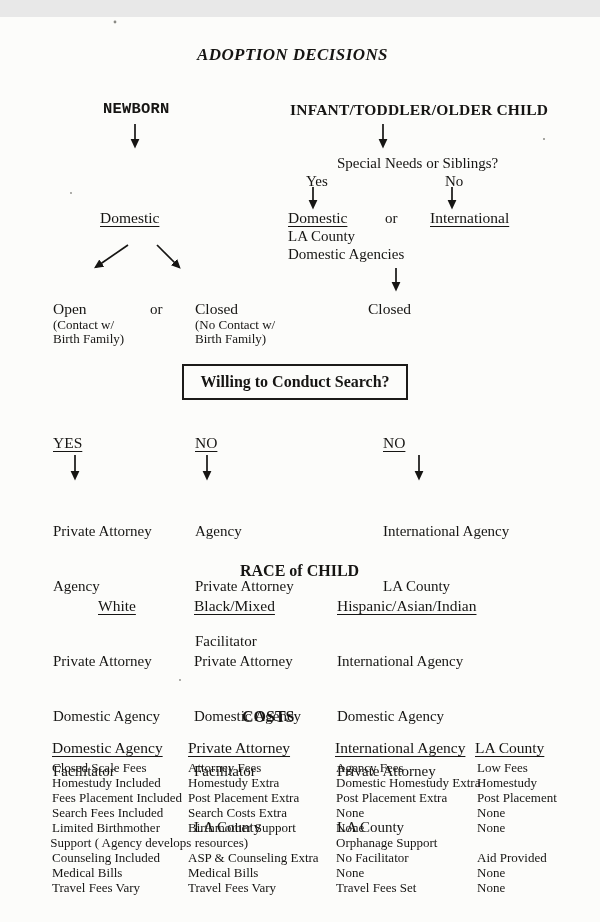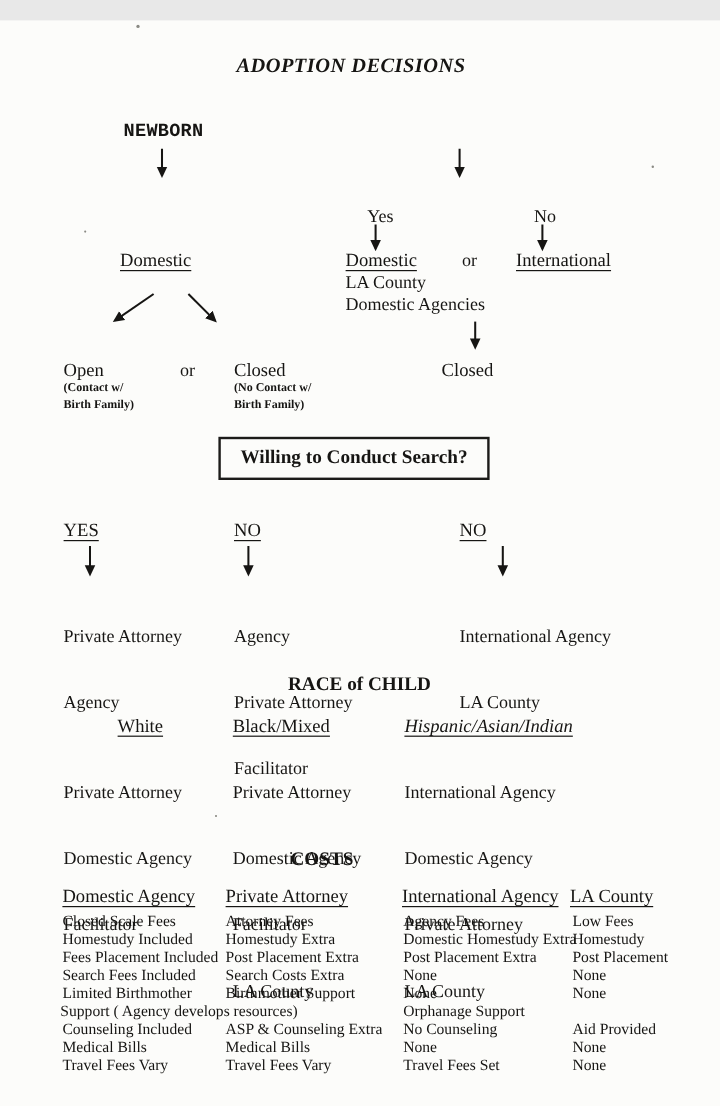--- a/index.html
+++ b/index.html
@@ -11,21 +11,21 @@
     font-family:"Liberation Serif","DejaVu Serif",serif;
     color:#161513;
     overflow:hidden;
   }
   .t{position:absolute;white-space:pre;line-height:1.15;}
   .title{font-size:17px;font-weight:bold;font-style:italic;letter-spacing:.4px;}
   .bighd{font-size:15.5px;font-weight:bold;letter-spacing:.2px;}
   .lbl{font-size:15.5px;}
   .body15{font-size:15px;}
   .und{text-decoration:underline;text-underline-offset:3px;}
-  .note{font-size:10px;font-weight:bold;}
+  .note{font-size:13px;}
   .sechd{font-size:16px;font-weight:bold;}
   .colhd{font-size:15.5px;text-decoration:underline;text-underline-offset:3px;}
   .list div{font-size:15px;line-height:18.5px;white-space:pre;}
   .racelist div{font-size:15px;line-height:18.5px;white-space:pre;}
   .searchbox{
     position:absolute;left:182px;top:347px;width:222px;height:32px;
     border:2px solid #1c1b19;background:transparent;
     display:flex;align-items:center;justify-content:center;
   }
   .searchbox span{font-size:16px;font-weight:bold;white-space:pre;}
@@ -66,21 +66,23 @@
       <circle cx="115" cy="5" r="1.4"></circle>
       <circle cx="544" cy="122" r="1.0"></circle>
       <circle cx="71" cy="176" r="0.9"></circle>
       <circle cx="180" cy="663" r="0.9"></circle>
     </g>
   </svg>
 
   <div class="t title" style="left:197px;top:28px;">ADOPTION DECISIONS</div>
 
   <div class="t bighd" style="left:103px;top:84px;font-family:Liberation Mono, monospace;">NEWBORN</div>
-
+  <div class="t bighd" style="left:290px;top:84px;">INFANT/TODDLER/OLDER CHILD</div>
+
+  <div class="t body15" style="left:337px;top:138px;">Special Needs or Siblings?</div>
   <div class="t body15" style="left:306px;top:156px;">Yes</div>
   <div class="t body15" style="left:445px;top:156px;">No</div>
 
   <div class="t lbl und" style="left:100px;top:192px;">Domestic</div>
   <div class="t lbl und" style="left:288px;top:192px;">Domestic</div>
   <div class="t body15" style="left:385px;top:193px;">or</div>
   <div class="t lbl und" style="left:430px;top:192px;">International</div>
   <div class="t body15" style="left:288px;top:211px;">LA County</div>
   <div class="t body15" style="left:288px;top:229px;">Domestic Agencies</div>
 
@@ -112,21 +114,21 @@
   </div>
   <div class="t list" style="left:383px;top:468px;">
     <div>International Agency</div>
     <div>LA County</div>
   </div>
 
   <div class="t sechd" style="left:240px;top:545px;">RACE of CHILD</div>
 
   <div class="t colhd" style="left:98px;top:580px;">White</div>
   <div class="t colhd" style="left:194px;top:580px;">Black/Mixed</div>
-  <div class="t colhd" style="left:337px;top:580px;font-style:italic;">Hispanic/Asian/Indian</div>
+  <div class="t colhd" style="left:337px;top:580px;">Hispanic/Asian/Indian</div>
 
   <div class="t racelist" style="left:53px;top:598px;">
     <div>Private Attorney</div>
     <div>Domestic Agency</div>
     <div>Facilitator</div>
   </div>
   <div class="t racelist" style="left:194px;top:598px;">
     <div>Private Attorney</div>
     <div>Domestic Agency</div>
     <div>Facilitator</div>
@@ -180,21 +182,21 @@
   </div>
   <div class="costrow" style="top:818px;">
     <span class="cc1" style="left:-5px;"> Support ( Agency develops resources)</span>
     <span class="cc2"></span>
     <span class="cc3">Orphanage Support</span>
     <span class="cc4"></span>
   </div>
   <div class="costrow" style="top:833px;">
     <span class="cc1">Counseling Included</span>
     <span class="cc2">ASP &amp; Counseling Extra</span>
-    <span class="cc3">No Counseling</span>
+    <span class="cc3">No Facilitator</span>
     <span class="cc4">Aid Provided</span>
   </div>
   <div class="costrow" style="top:848px;">
     <span class="cc1">Medical Bills</span>
     <span class="cc2">Medical Bills</span>
     <span class="cc3">None</span>
     <span class="cc4">None</span>
   </div>
   <div class="costrow" style="top:863px;">
     <span class="cc1">Travel Fees Vary</span>

